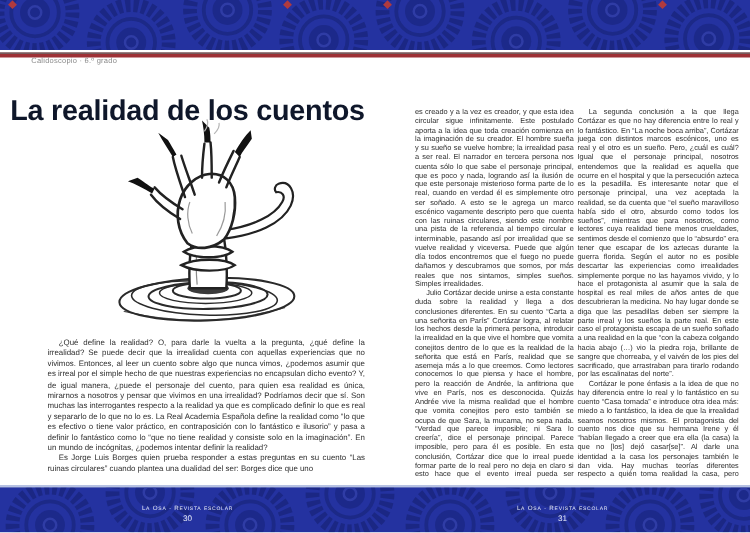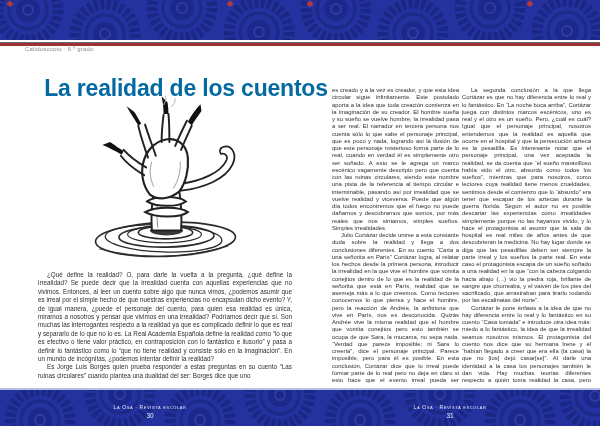--- a/index.html
+++ b/index.html
@@ -11,21 +11,21 @@
   .band{position:absolute;left:0;width:600px;overflow:hidden;background:#2432a0;}
   .band-top{top:0;height:40px;}
   .band-bottom{bottom:0;height:36px;border-top:2px solid #b6c1e2;}
   .band svg{display:block;}
   
   .rule-red{position:absolute;left:0;top:42px;width:600px;height:2.5px;background:#9e3136;border-top:0.5px solid #6b6b6b;}
   
   .kicker{position:absolute;left:25px;top:46px;font-size:6px;color:#8a8a8a;letter-spacing:0.2px;}
   
   .title{position:absolute;left:0;top:60px;width:300px;text-align:center;
-         font-size:23px;color:#0369a1;letter-spacing:-0.2px;padding-left:36px;}
+         font-size:23px;color:#0f172a;letter-spacing:-0.2px;}
   
   .illus{position:absolute;left:78px;top:92px;width:175px;height:178px;}
   
   .leftcol{position:absolute;left:38px;top:271px;width:254px;height:112px;
            font-size:6.3px;line-height:8.4px;text-align:justify;overflow:hidden;}
   
   .col{position:absolute;top:87px;height:296px;font-size:5.9px;line-height:7.25px;
        text-align:justify;overflow:hidden;}
   .col-mid{left:332px;width:127px;}
   .col-right{left:462px;width:129px;}

